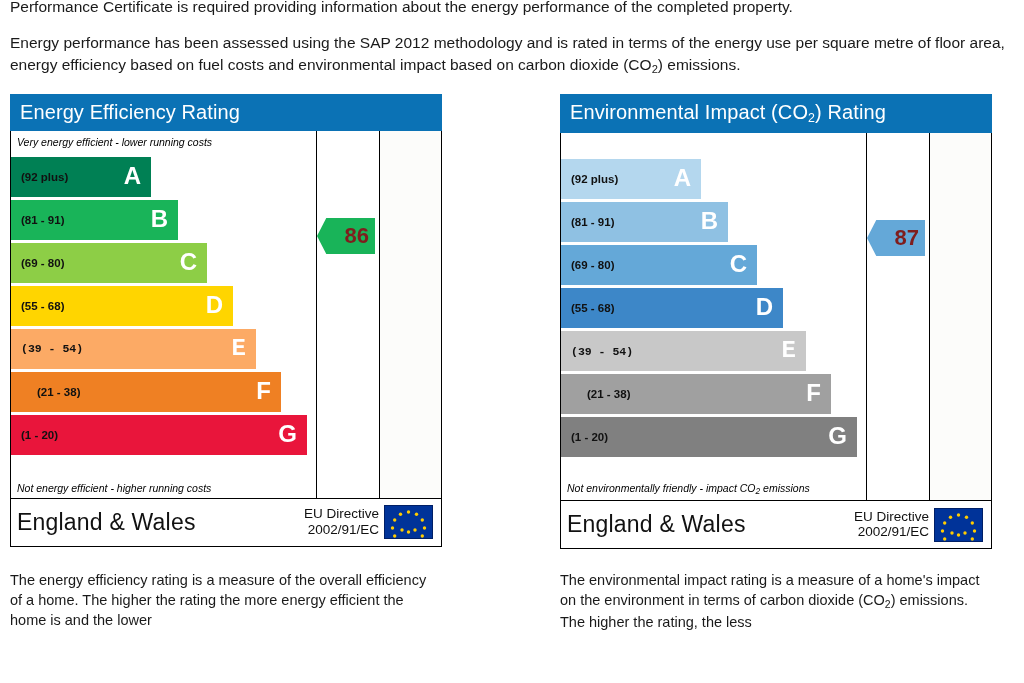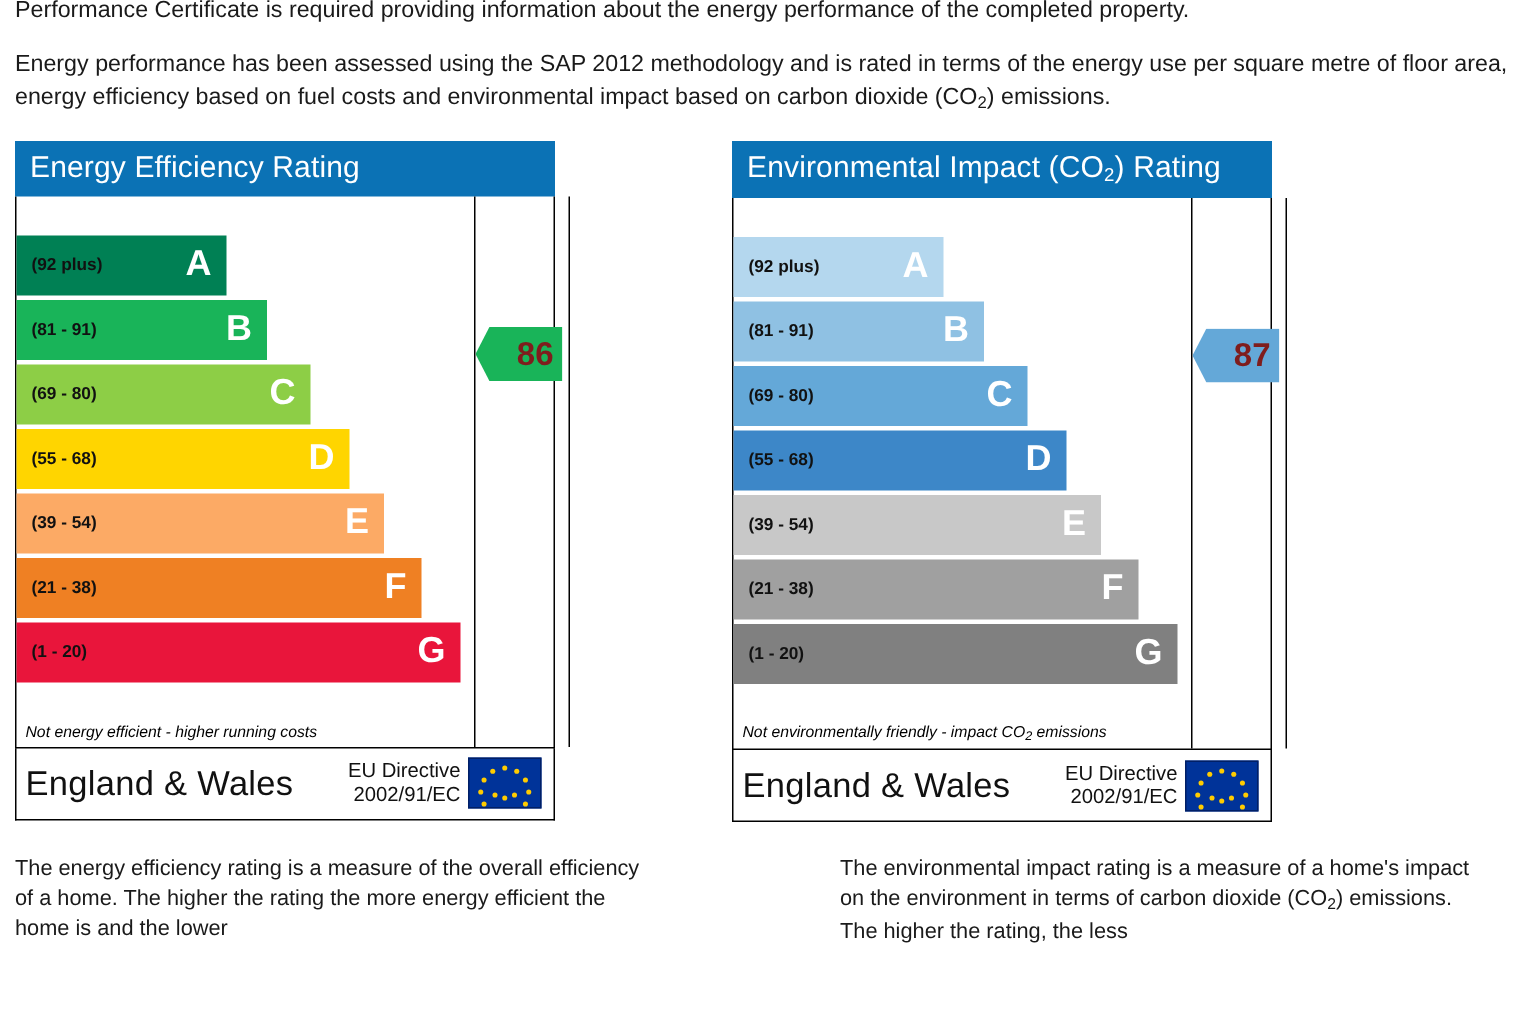--- a/index.html
+++ b/index.html
@@ -29,21 +29,21 @@
   .intro p.first { margin-top: -4px; }
   sub { font-size: 0.72em; vertical-align: -0.28em; }
 
   
   .charts {
     display: flex;
     gap: 118px;
     margin-top: 16px;
     padding-left: 2px;
   }
-  .chart { width: 360px; }
+  .chart { width: 432px; }
 
   .chart-title {
     background: #0b72b5;
     color: #ffffff;
     font-size: 20px;
     line-height: 1;
     padding: 8px 10px 9px 10px;
     letter-spacing: .1px;
   }
   .chart-title sub { font-size: .62em; vertical-align: -.22em; }
@@ -105,22 +105,22 @@
     transform: translateY(-52%);
     font-size: 24px;
     font-weight: bold;
     color: #ffffff;
   }
   
   .w-a { width: 140px; }
   .w-b { width: 167px; }
   .w-c { width: 196px; }
   .w-d { width: 222px; }
-  .w-e { width: 245px; }
-  .w-f { width: 270px; }
+  .w-e { width: 245px; font-family: Liberation Mono, monospace; }
+  .w-f { width: 270px; padding-left: 16px; }
   .w-g { width: 296px; }
 
   
   .c-a { background: #008054; }
   .c-b { background: #19b459; }
   .c-c { background: #8dce46; }
   .c-d { background: #ffd500; }
   .c-e { background: #fcaa65; }
   .c-f { background: #ef8023; }
   .c-g { background: #e9153b; }
@@ -229,20 +229,21 @@
 
   <div class="charts">
 
     <div class="chart">
       <div class="chart-title">Energy Efficiency Rating</div>
       <div class="chart-body">
         <div class="vline v1"></div>
         <div class="vline v2"></div>
         <div class="blankcol"></div>
 
+        <div class="cap">Very energy efficient - lower running costs</div>
 
         <div class="bands">
           <div class="band c-a w-a">
             <span class="range">(92 plus)</span>
             <span class="letter">A</span>
           </div>
           <div class="band c-b w-b">
             <span class="range">(81 - 91)</span>
             <span class="letter">B</span>
           </div>

